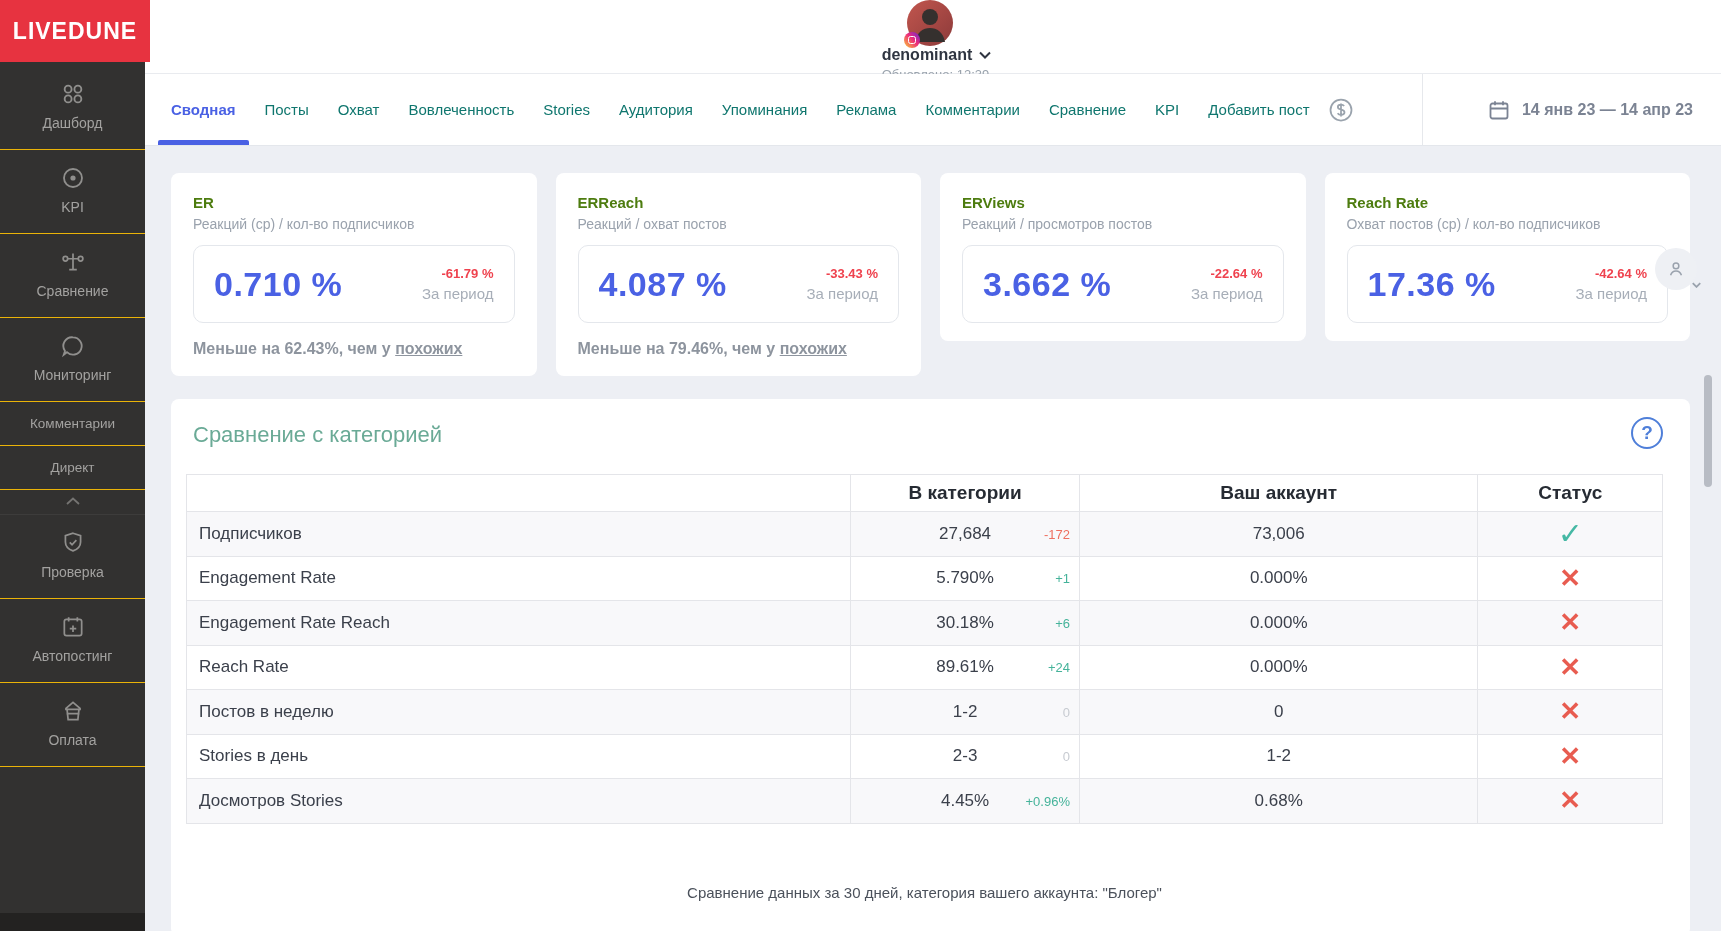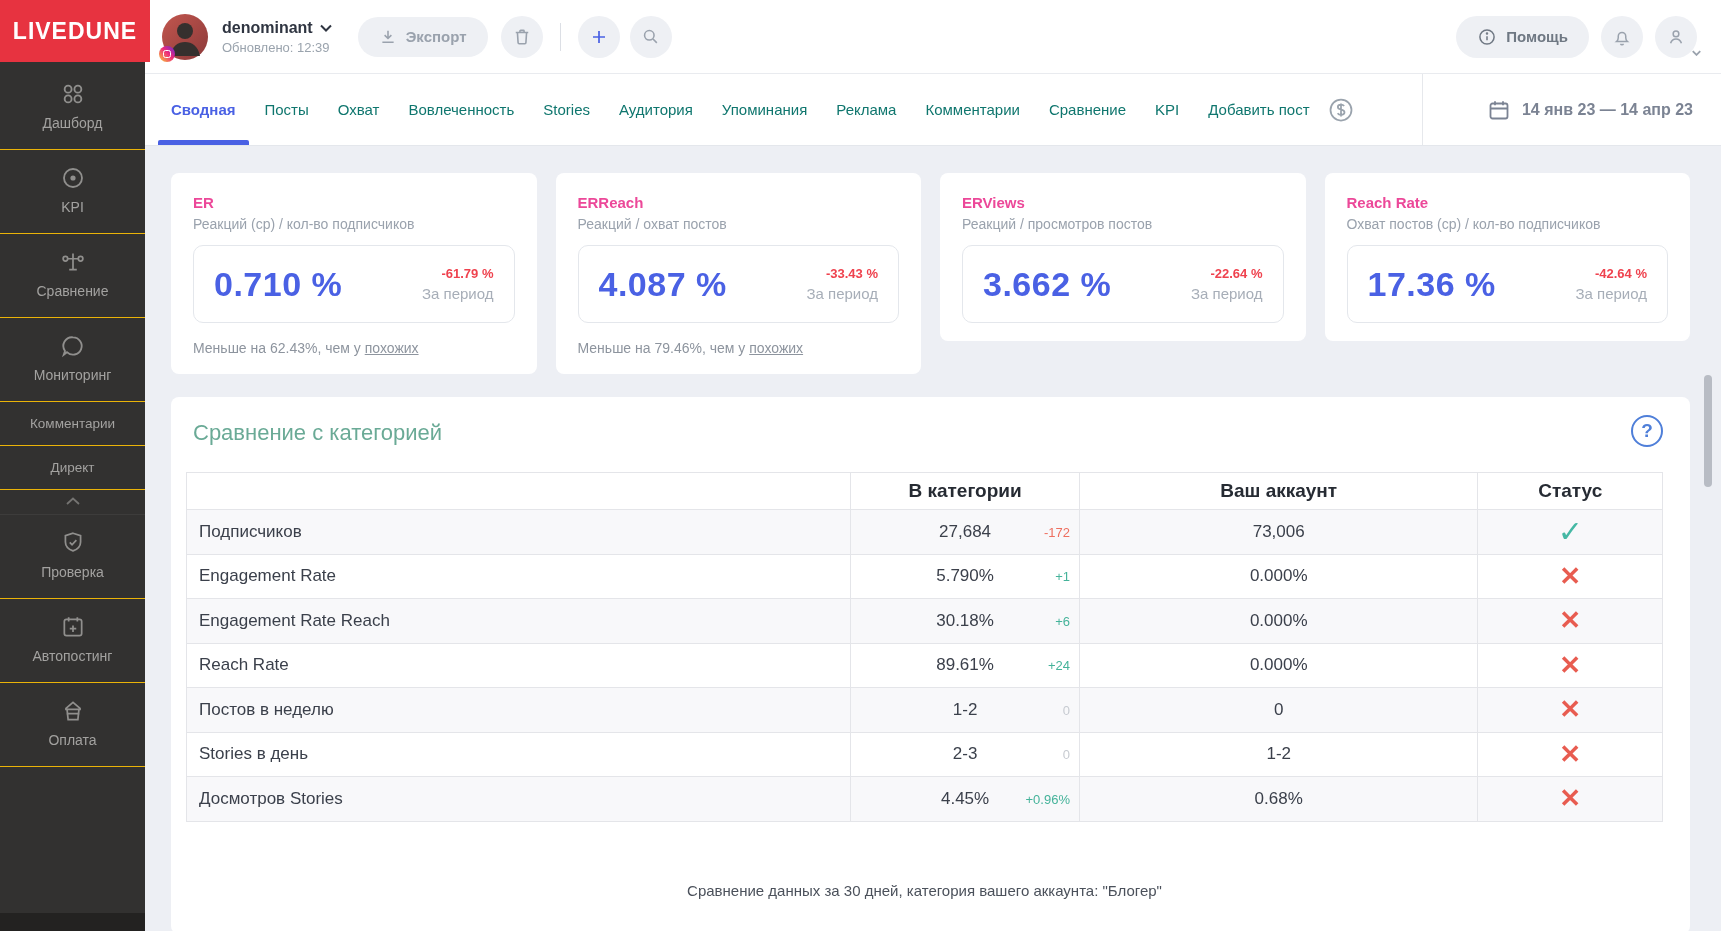--- a/index.html
+++ b/index.html
@@ -16,21 +16,21 @@
   .side-item.small { padding:14px 4px; font-size:13.5px; }
   .side-item.small .s-label { font-size:13.5px; }
   .side-collapse { padding:7px 0 9px; text-align:center; color:#757472; border-bottom:1px solid #3d3c3b; cursor:pointer; }
   .logo { position:absolute; left:0; top:0; width:150px; height:62px; background:#e73340; color:#fff; z-index:10;
           display:flex; align-items:center; justify-content:center; font-size:23px; font-weight:bold; letter-spacing:1px; }
 
   
   .main { position:absolute; left:145px; top:0; width:1576px; height:931px; display:flex; flex-direction:column; }
 
   
-  .header { height:74px; background:#fff; border-bottom:1px solid #e9ebef; display:flex; align-items:center; padding:0 24px 0 17px; }
+  .header { height:74px; background:#fff; border-bottom:1px solid #e9ebef; display:flex; align-items:center; padding:0 24px 0 17px;flex-direction:column; }
   .avatar { position:relative; width:46px; height:46px; border-radius:50%; background:linear-gradient(135deg,#c2564e,#8c3a3a); flex:none; }
   .avatar svg { position:absolute; left:0; top:0; }
   .ig-badge { position:absolute; left:-3px; bottom:-2px; width:16px; height:16px; border-radius:50%;
               background:linear-gradient(45deg,#f9ce34,#ee2a7b 55%,#6228d7); display:flex; align-items:center; justify-content:center; }
   .ig-badge i { display:block; width:8px; height:8px; border:1.3px solid #fff; border-radius:2.5px; }
   .acct { margin-left:14px; }
   .acct-name { font-size:16px; font-weight:bold; color:#2f3541; display:flex; align-items:center; gap:7px; cursor:pointer; }
   .acct-upd { font-size:13px; color:#9aa3ad; margin-top:3px; }
   .pill { display:flex; align-items:center; gap:9px; background:#eef0f4; border-radius:22px; padding:11px 21px;
           font-size:15px; font-weight:bold; color:#9aa2ad; border:none; cursor:pointer; }
@@ -51,29 +51,29 @@
   .tab-right { margin-left:auto; display:flex; align-items:center;gap:40px; }
   .money-btn { background:none; border:none; color:#9aa3ad; cursor:pointer; margin-right:27px; display:flex; align-items:center; }
   .tab-divider { width:1px; background:#e6e8ec; height:100%; }
   .daterange { display:flex; align-items:center; gap:11px; padding:0 28px 0 24px; color:#7b8393; font-weight:bold; font-size:16px; cursor:pointer; white-space:nowrap; }
 
   
   .content { flex:1; background:#edeff4; padding:27px 31px 0 26px; overflow:hidden; }
   .cards { display:grid; grid-template-columns:repeat(4,1fr); gap:19px; align-items:start; }
   .card { background:#fff; border-radius:8px; padding:21px 22px 18px; min-height:164px; }
   .card.tall { min-height:189px; }
-  .card-title { font-size:15px; font-weight:bold; color:#ec4899; }
+  .card-title { font-size:15px; font-weight:bold; color:#4d7c0f; }
   .card-sub { font-size:14px; color:#9aa2ad; margin-top:5px; }
   .vbox { margin-top:13px; border:1px solid #e4e7ec; border-radius:10px; padding:10px 20px; height:78px;
           display:flex; align-items:center; justify-content:space-between; }
   .vval { font-size:34px; font-weight:bold; color:#4a61e4; letter-spacing:.5px; }
   .vright { text-align:right; }
   .vdelta { font-size:13px; font-weight:bold; color:#ef424e; }
   .vperiod { font-size:15px; color:#a7aeb8; margin-top:4px; }
-  .card-note { margin-top:17px; font-size:14px; color:#8d949e; }
+  .card-note { margin-top:17px; font-size:16px; color:#8d949e;font-weight:bold; }
   .card-note a { color:#8d949e; text-decoration:underline; cursor:pointer; }
 
   
   .panel { background:#fff; border-radius:8px; margin-top:23px; padding:15px 27px 35px 15px; position:relative; }
   .panel-head { display:flex; align-items:flex-start; justify-content:space-between; }
   .panel-title { font-size:22px; color:#6aaa96; margin:8px 0 0 7px; font-weight:normal; }
   .help-q { width:32px; height:32px; border-radius:50%; border:2px solid #4f7fd9; color:#4f7fd9; background:#fff;
             font-size:19px; font-weight:bold; display:flex; align-items:center; justify-content:center; cursor:pointer; margin-top:3px; }
   table.cmp { width:100%; border-collapse:collapse; margin-top:25px; table-layout:fixed; }
   .cmp th, .cmp td { border:1px solid #e4e5e9; }

